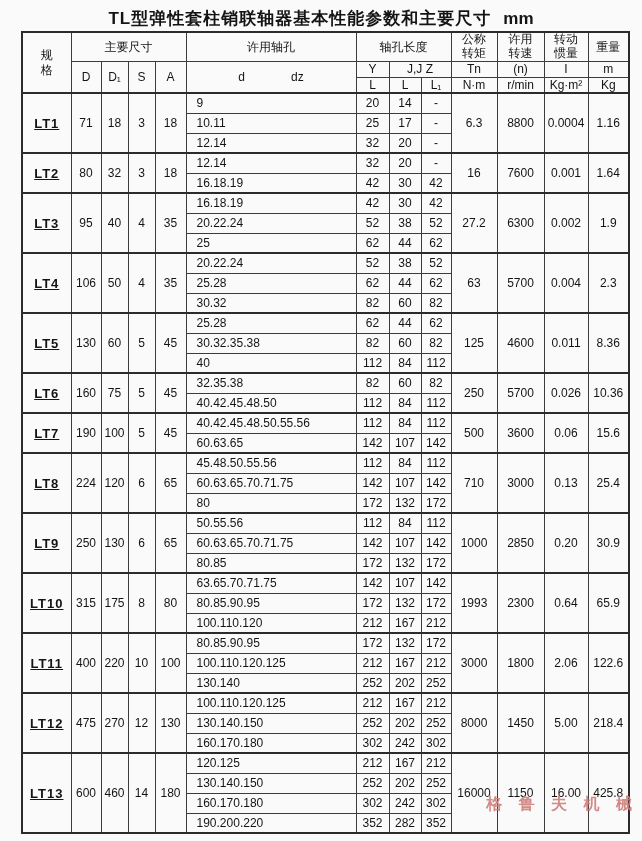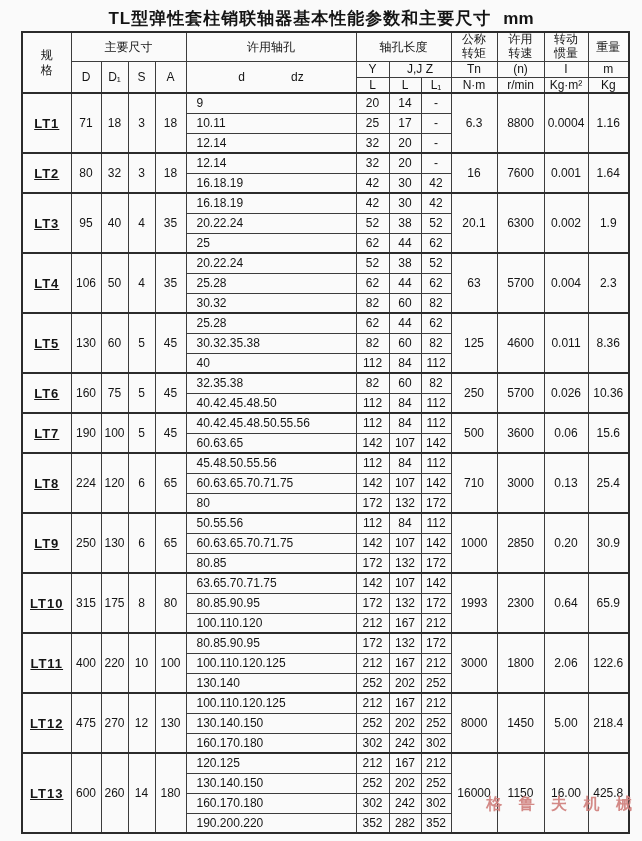--- a/index.html
+++ b/index.html
@@ -161,21 +161,21 @@
       <tr class="gs">
         <td rowspan="3" class="model">LT3</td>
         <td rowspan="3">95</td>
         <td rowspan="3">40</td>
         <td rowspan="3">4</td>
         <td rowspan="3">35</td>
         <td class="dcol">16.18.19</td>
         <td>42</td>
         <td>30</td>
         <td>42</td>
-        <td rowspan="3">20.1</td>
+        <td rowspan="3">27.2</td>
         <td rowspan="3">6300</td>
         <td rowspan="3">0.002</td>
         <td rowspan="3">1.9</td>
       </tr>
       <tr>
         <td class="dcol">20.22.24</td>
         <td>52</td>
         <td>38</td>
         <td>52</td>
       </tr>
@@ -412,21 +412,21 @@
       </tr>
       <tr>
         <td class="dcol">160.170.180</td>
         <td>302</td>
         <td>242</td>
         <td>302</td>
       </tr>
       <tr class="gs">
         <td rowspan="4" class="model">LT13</td>
         <td rowspan="4">600</td>
-        <td rowspan="4">260</td>
+        <td rowspan="4">460</td>
         <td rowspan="4">14</td>
         <td rowspan="4">180</td>
         <td class="dcol">120.125</td>
         <td>212</td>
         <td>167</td>
         <td>212</td>
         <td rowspan="4">16000</td>
         <td rowspan="4">1150</td>
         <td rowspan="4">16.00</td>
         <td rowspan="4">425.8</td>

